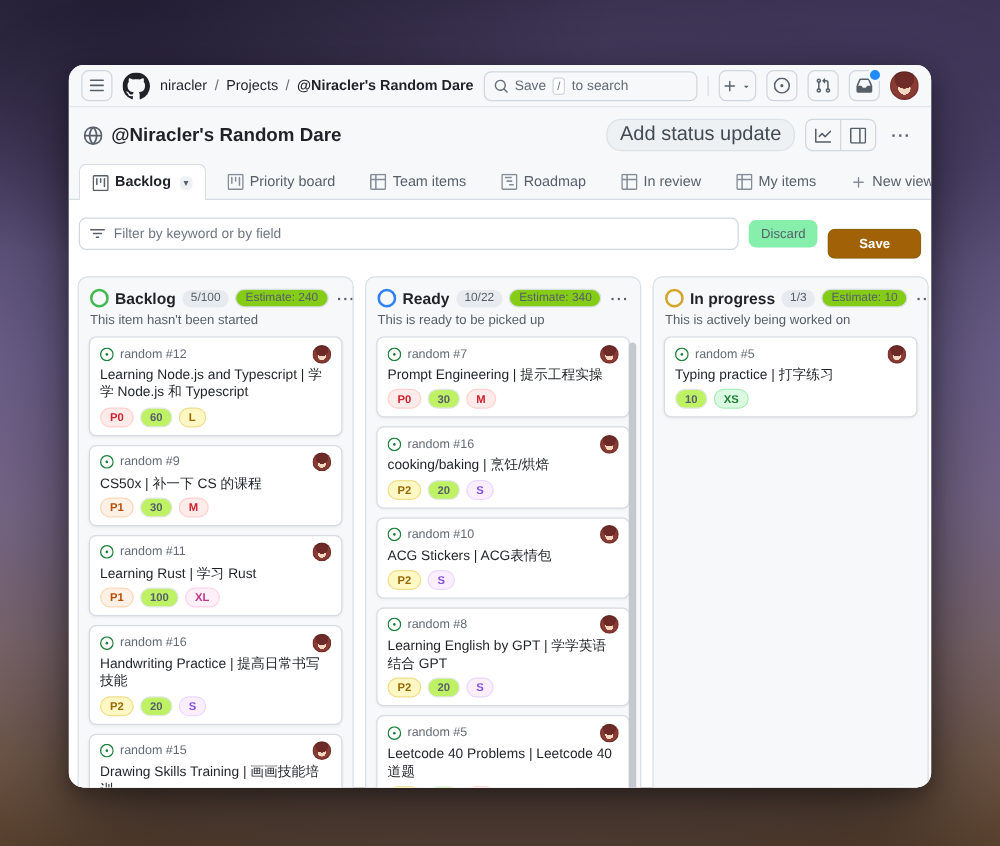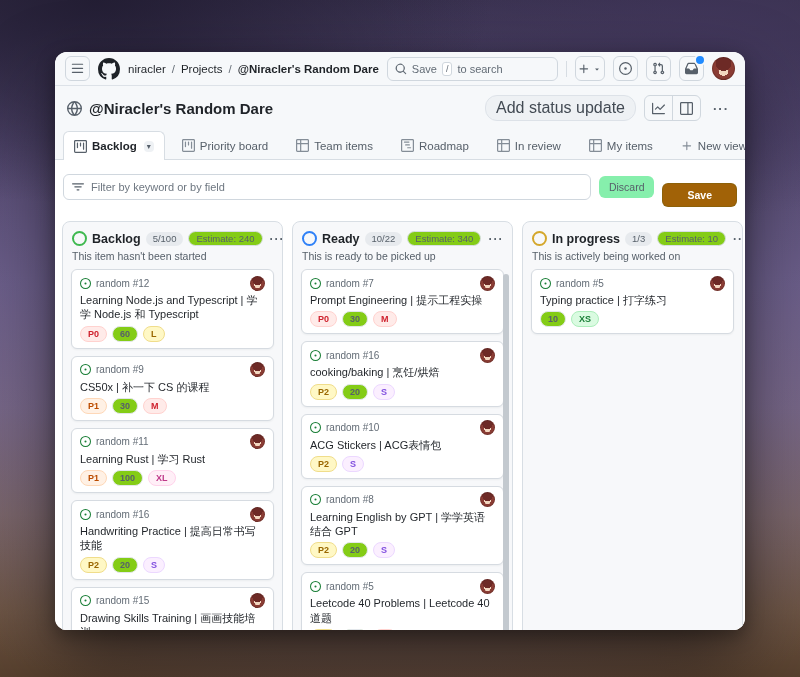--- a/index.html
+++ b/index.html
@@ -87,21 +87,21 @@
   .card-top{display:flex;align-items:center;gap:5px;height:14px;}
   .issue-icon{color:#1a7f37;}
   .card-ref{font-size:10px;color:#636c76;text-align:right;}
   .card-avatar{margin-left:auto;width:15px;height:15px;}
   .card-title{font-size:11px;line-height:1.3;color:#1f2328;font-weight:500;margin:3px 0 4px;}
   .labels{display:flex;gap:5px;flex-wrap:wrap;}
   .pill{font-size:9px;font-weight:700;line-height:12px;padding:1px 7px;border-radius:10px;border:1px solid transparent;}
   .pill.red{color:#cf222e;background:#ffebe9;border-color:#ffd2cf;}
   .pill.orange{color:#bc4c00;background:#fff1e5;border-color:#fed8b8;}
   .pill.yellow{color:#9a6700;background:#fff8c5;border-color:#f0dd8b;}
-  .pill.gray{color:#57606a;background:#84cc16;border-color:#e3e7eb;}
+  .pill.gray{color:#57606a;background:#bef264;border-color:#e3e7eb;}
   .pill.purple{color:#8250df;background:#fbefff;border-color:#ecd8ff;}
   .pill.pink{color:#bf3989;background:#ffeff7;border-color:#ffd3eb;}
   .pill.green{color:#1a7f37;background:#dafbe1;border-color:#aceebb;}
   .col-scrollbar{position:absolute;right:3px;top:52px;bottom:8px;width:6px;border-radius:3px;background:#c3c9cf;}
 </style>
 </head>
 <body>
 
 <div class="bg">
   <div class="window">

